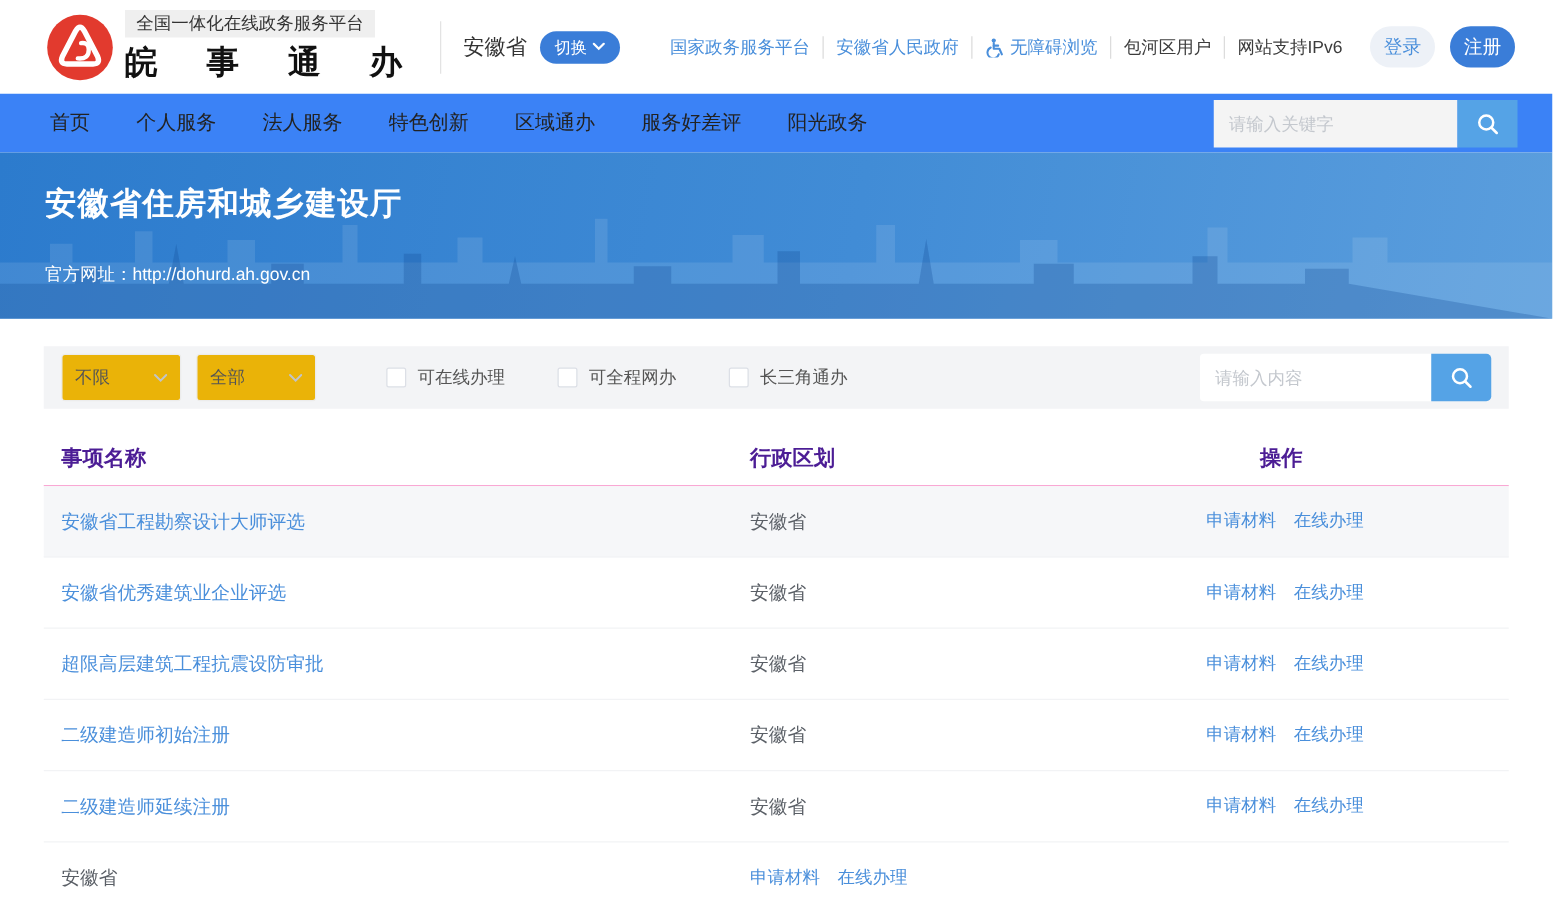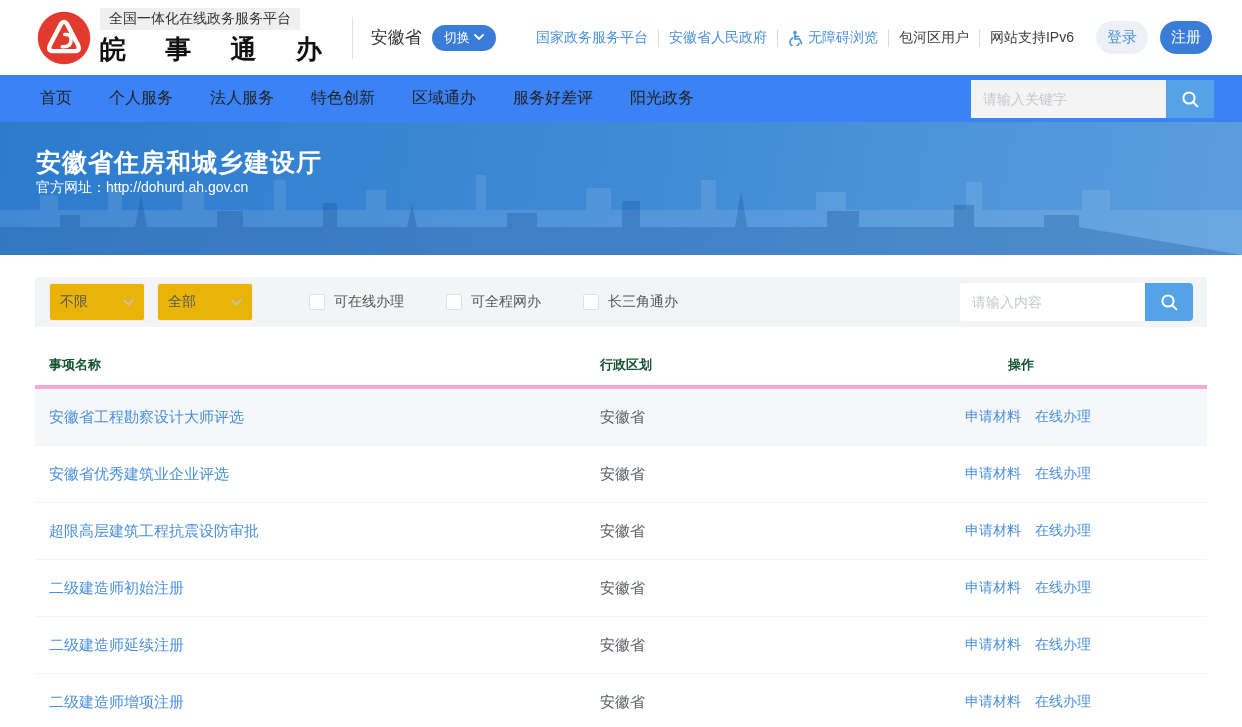--- a/index.html
+++ b/index.html
@@ -33,39 +33,39 @@
   .nav-search { margin-left:auto; display:flex; height:38px; }
   .nav-search input { width:195px; height:38px; border:none; background:#f4f4f4; padding:0 12px; font-size:14px; color:#333; outline:none; }
   .nav-search input::placeholder { color:#c4c8ce; }
   .search-btn { width:48px; height:38px; border:none; background:#55a3e6; display:flex; align-items:center; justify-content:center; cursor:pointer; }
 
   
   .banner { position:relative; height:133px; background:linear-gradient(100deg,#2c7bcd 0%,#418cd6 55%,#5b9edd 100%); overflow:hidden; }
   .banner svg.skyline { position:absolute; left:0; bottom:0; width:100%; height:100px; display:block; }
   .banner-inner { position:relative; z-index:2; padding:24px 0 0 36px; }
   .banner-title { color:#fff; font-size:25px; font-weight:bold; letter-spacing:1px; }
-  .banner-meta { color:#fff; font-size:14px; display:flex; gap:44px; }
+  .banner-meta { margin-top:32px; color:#fff; font-size:14px; display:flex; gap:44px; }
 
   
   .content { width:1172px; margin:22px auto 0; }
   .filter-bar { height:50px; background:#f3f4f6; display:flex; align-items:center; padding:0 14px; }
   .select { width:96px; height:38px; background:#eab308; border:1px solid #ececec; border-radius:3px; display:flex;
     align-items:center; justify-content:space-between; padding:0 10px; font-size:14px; color:#555; margin-right:12px; cursor:pointer; }
   .checks { display:flex; align-items:center; gap:42px; margin-left:44px; }
   .check { display:inline-flex; align-items:center; gap:9px; font-size:14px; color:#555; cursor:pointer; }
   .check .box { width:16px; height:16px; background:#fff; border:1px solid #dcdfe6; border-radius:2px; }
   .filter-search { margin-left:auto; display:flex; height:38px; }
   .filter-search input { width:185px; height:38px; border:none; background:#fff; padding:0 12px; font-size:14px; color:#333; outline:none; border-radius:3px 0 0 3px; }
   .filter-search input::placeholder { color:#c4c8ce; }
   .filter-search .search-btn { border-radius:0 4px 4px 0; }
 
   
   .table { margin-top:18px; }
   .t-head, .t-row { display:grid; grid-template-columns:551px 365px 1fr; align-items:center; padding:0 14px; }
-  .t-head { height:44px; color:#14532d; font-size:13px; font-weight:bold; border-bottom:4px solid #f9a8d4; }
+  .t-head { height:44px; color:#4c1d95; font-size:17px; font-weight:bold; border-bottom:1px solid #f9a8d4; }
   .t-head .ops-h { padding-left:43px; }
   .t-row { height:57px; border-bottom:1px solid #f2f3f5; font-size:15px; }
   .t-row:first-child { background:#f6f7f9; }
   .item-link { color:#4a8fdb; text-decoration:none; cursor:pointer; }
   .region-cell { color:#5a5f66; }
   .ops-cell { display:flex; gap:14px; font-size:14px; }
   .op-link { color:#4a8fdb; text-decoration:none; cursor:pointer; }
 </style>
 </head>
 <body>
@@ -239,21 +239,20 @@
         <div class="t-row">
           <a class="item-link">二级建造师延续注册</a>
           <span class="region-cell">安徽省</span>
           <span class="ops-cell">
             <a class="op-link">申请材料</a>
             <a class="op-link">在线办理</a>
           </span>
         </div>
 
         <div class="t-row">
-          <a class="item-link">二级建造师增项注册</a>
           <span class="region-cell">安徽省</span>
           <span class="ops-cell">
             <a class="op-link">申请材料</a>
             <a class="op-link">在线办理</a>
           </span>
         </div>
       </div>
   </div>
 
 </main>

